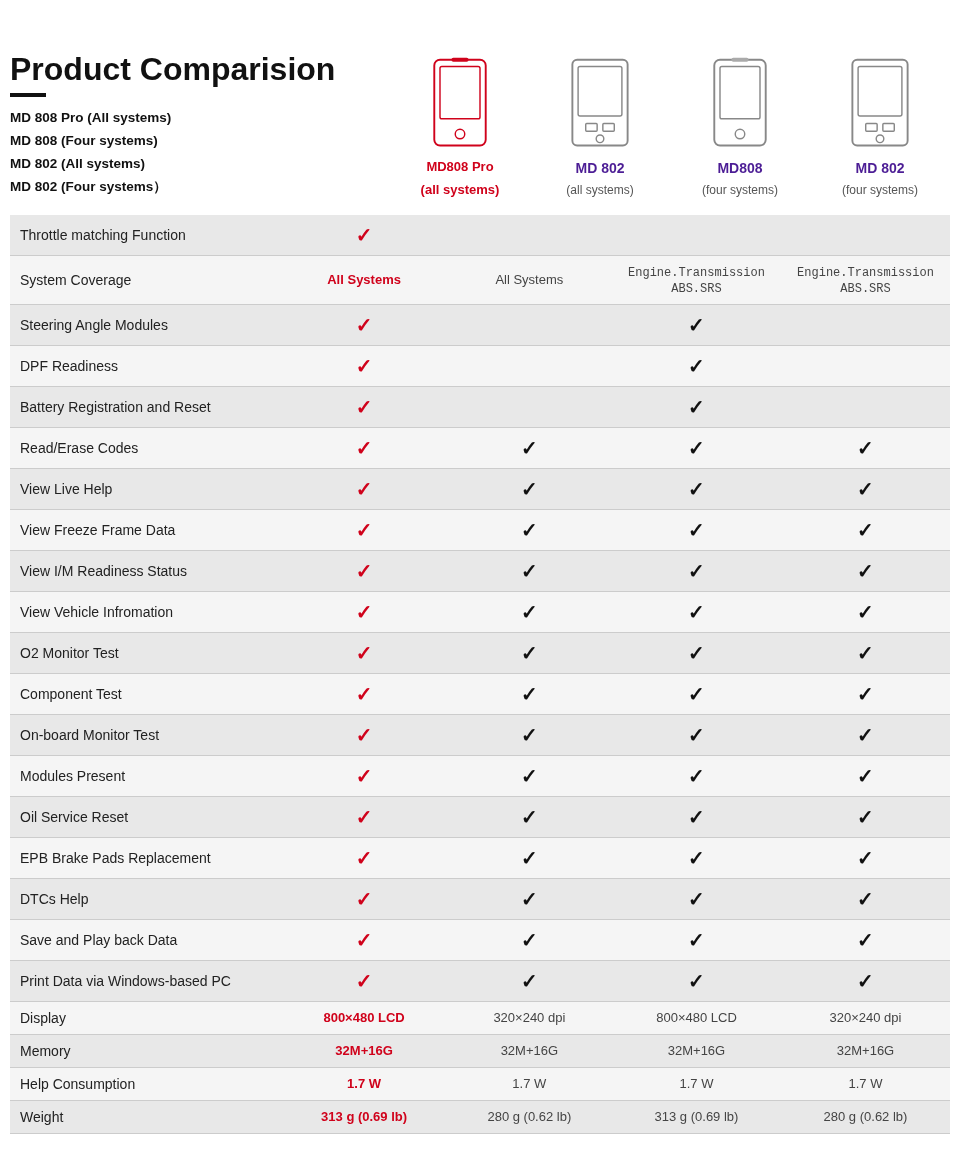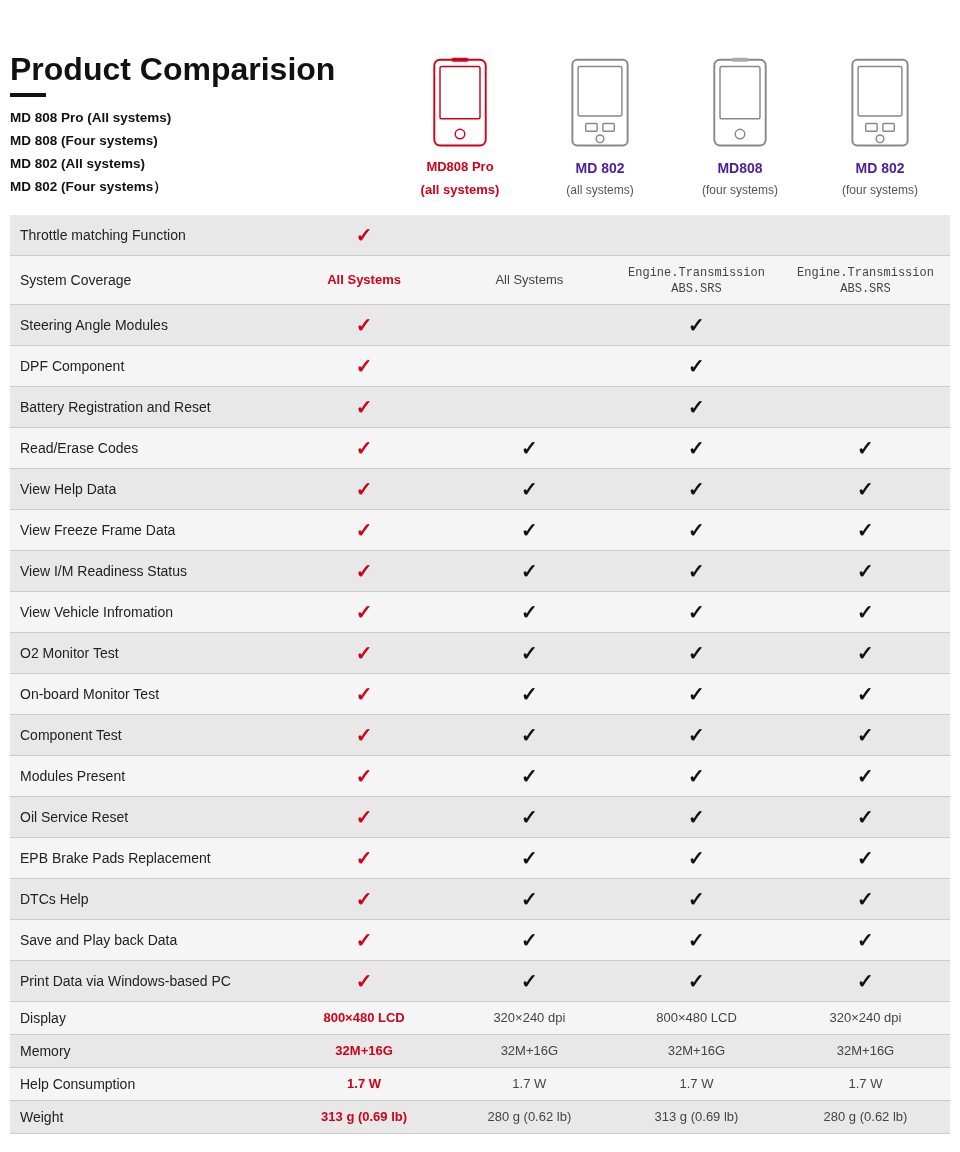--- a/index.html
+++ b/index.html
@@ -224,21 +224,21 @@
 
       <tr>
         <td>Steering Angle Modules</td>
         <td><span class="check-red">✓</span></td>
         <td></td>
         <td><span class="check-black">✓</span></td>
         <td></td>
       </tr>
 
       <tr>
-        <td>DPF Component</td>
+        <td>DPF Readiness</td>
         <td><span class="check-red">✓</span></td>
         <td></td>
         <td><span class="check-black">✓</span></td>
         <td></td>
       </tr>
 
       <tr>
         <td>Battery Registration and Reset</td>
         <td><span class="check-red">✓</span></td>
         <td></td>
@@ -248,21 +248,21 @@
 
       <tr>
         <td>Read/Erase Codes</td>
         <td><span class="check-red">✓</span></td>
         <td><span class="check-black">✓</span></td>
         <td><span class="check-black">✓</span></td>
         <td><span class="check-black">✓</span></td>
       </tr>
 
       <tr>
-        <td>View Help Data</td>
+        <td>View Live Help</td>
         <td><span class="check-red">✓</span></td>
         <td><span class="check-black">✓</span></td>
         <td><span class="check-black">✓</span></td>
         <td><span class="check-black">✓</span></td>
       </tr>
 
       <tr>
         <td>View Freeze Frame Data</td>
         <td><span class="check-red">✓</span></td>
         <td><span class="check-black">✓</span></td>
@@ -288,29 +288,29 @@
 
       <tr>
         <td>O2 Monitor  Test</td>
         <td><span class="check-red">✓</span></td>
         <td><span class="check-black">✓</span></td>
         <td><span class="check-black">✓</span></td>
         <td><span class="check-black">✓</span></td>
       </tr>
 
       <tr>
+        <td>Component Test</td>
+        <td><span class="check-red">✓</span></td>
+        <td><span class="check-black">✓</span></td>
+        <td><span class="check-black">✓</span></td>
+        <td><span class="check-black">✓</span></td>
+      </tr>
+
+      <tr>
         <td>On-board Monitor Test</td>
-        <td><span class="check-red">✓</span></td>
-        <td><span class="check-black">✓</span></td>
-        <td><span class="check-black">✓</span></td>
-        <td><span class="check-black">✓</span></td>
-      </tr>
-
-      <tr>
-        <td>Component Test</td>
         <td><span class="check-red">✓</span></td>
         <td><span class="check-black">✓</span></td>
         <td><span class="check-black">✓</span></td>
         <td><span class="check-black">✓</span></td>
       </tr>
 
       <tr>
         <td>Modules Present</td>
         <td><span class="check-red">✓</span></td>
         <td><span class="check-black">✓</span></td>

